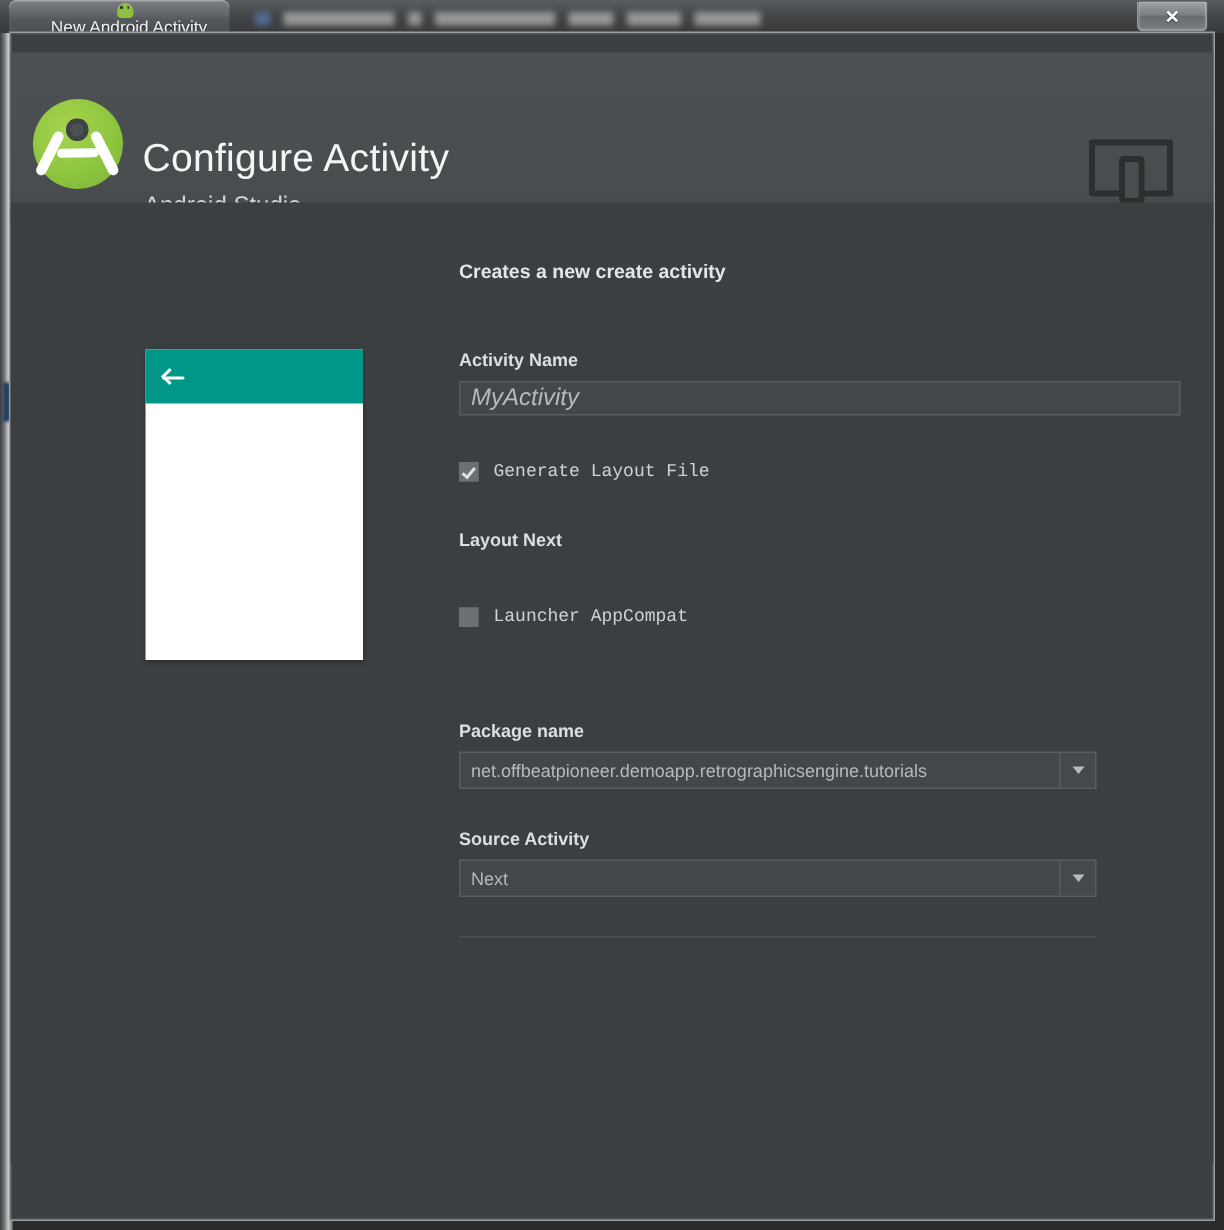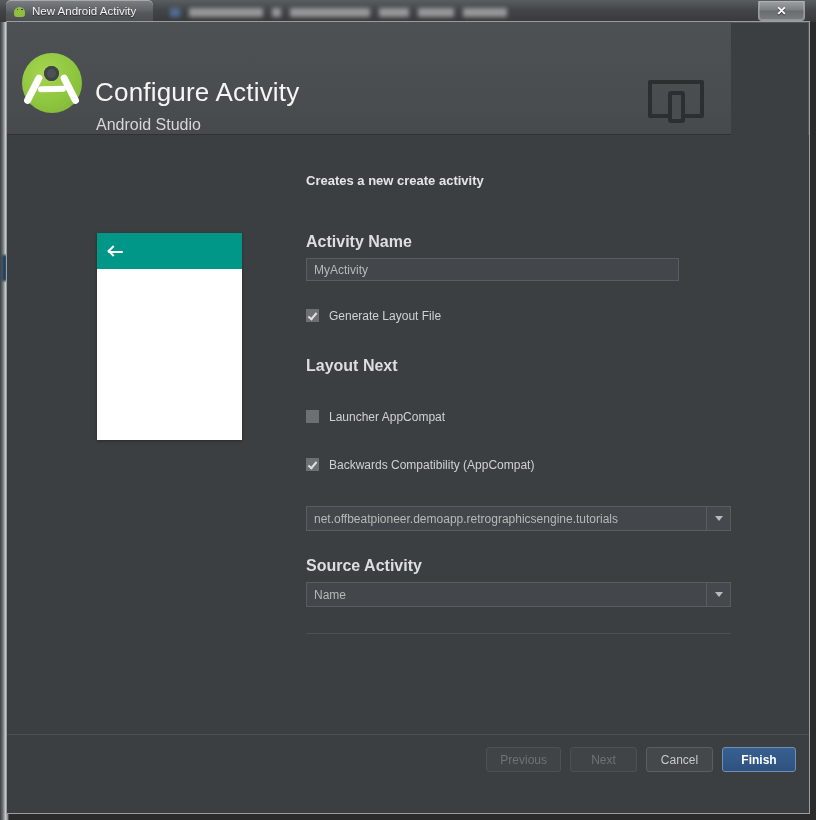--- a/index.html
+++ b/index.html
@@ -77,20 +77,21 @@
     left: 0; top: 0;
     width: 147px; height: 22px;
     background: linear-gradient(180deg, #7d8083 0%, #63666a 42%, #55585b 60%, #4c4f52 100%);
     border-top-left-radius: 5px;
     border-top-right-radius: 5px;
     box-shadow: inset 0 1px 0 rgba(255,255,255,.33);
     display: flex;
     align-items: center;
     padding-left: 7px;
     box-sizing: border-box;
+    flex-direction: column;
   }
   .tb-title {
     font-size: 11.5px;
     color: #f2f3f3;
     margin-left: 6px;
     white-space: nowrap;
     text-shadow: 0 1px 1px rgba(0,0,0,.55);
   }
   .droid-icon {
     width: 13px; height: 13px;
@@ -147,22 +148,22 @@
     background: #3c3f41;
     border: 1px solid #9a9da0;
     box-sizing: border-box;
     box-shadow: 0 0 0 1px rgba(255,255,255,.12) inset;
     overflow: hidden;
   }
 
   
   .banner {
     position: absolute;
-    left: 0; top: 0;
-    width: 724px; height: 112px;
+    left: 0; top: 13px;
+    width: 802px; height: 112px;
     background: linear-gradient(180deg, #4e5153 0%, #4a4d4f 72%, #474a4c 100%);
     border-bottom: 1px solid #2f3133;
   }
   .as-logo {
     position: absolute;
     left: 15px; top: 31px;
     width: 60px; height: 60px;
     border-radius: 50%;
     background: radial-gradient(circle at 38% 33%, #a6d44f 0%, #8ec63f 55%, #7cb035 100%);
   }
@@ -282,38 +283,39 @@
     box-sizing: border-box;
   }
 
   
   .form {
     position: absolute;
     left: 299px; top: 98px;
     width: 425px;
   }
   .field-label {
-    font-size: 16px;
+    font-size: 12px;
     font-weight: bold;
     color: #dcdedf;
     margin-bottom: 7px;
   }
   .text-input {
-    width: 373px;
+    width: 481px;
     height: 23px;
     background: #43464a;
     border: 1px solid #5a5d5f;
     box-sizing: border-box;
     color: #b6b9ba;
-    font-size: 12px;
+    font-size: 16px;
     font-family: "Liberation Sans", sans-serif;
     padding: 0 7px;
     line-height: 21px;
     display: block;
     outline: none;
+    font-style: italic;
   }
   .combo {
     position: relative;
     width: 425px;
     height: 25px;
     background: #43464a;
     border: 1px solid #5a5d5f;
     box-sizing: border-box;
     display: flex;
     align-items: center;
@@ -338,21 +340,23 @@
   .combo-arrow i {
     width: 0; height: 0;
     border-left: 4.5px solid transparent;
     border-right: 4.5px solid transparent;
     border-top: 5px solid #b9bcbd;
     display: block;
   }
 
   .check-row {
     display: flex;
+    align-items: center;
     height: 18px;
+    font-family: Liberation Mono, monospace;
   }
   .checkbox {
     width: 13px;
     height: 13px;
     background: #6d7072;
     border: 1px solid #6d7072;
     box-sizing: border-box;
     position: relative;
     flex: 0 0 auto;
   }
@@ -506,57 +510,46 @@
 
         <div class="sp-28"></div>
 
         <div class="check-row">
           <span class="checkbox"></span>
           <span class="check-label">Launcher AppCompat</span>
         </div>
 
         <div class="sp-30"></div>
 
-        <div class="check-row">
-          <span class="checkbox checked"></span>
-          <span class="check-label">Backwards Compatibility (AppCompat)</span>
-        </div>
 
         <div class="sp-30"></div>
 
+        <div class="field-label">Package name</div>
         <div class="combo">
           <span class="combo-value">net.offbeatpioneer.demoapp.retrographicsengine.tutorials</span>
           <span class="combo-arrow">
               <i></i>
             </span>
         </div>
 
         <div class="sp-26"></div>
 
         <div class="field-label">Source Activity</div>
         <div class="combo">
-          <span class="combo-value">Name</span>
+          <span class="combo-value">Next</span>
           <span class="combo-arrow">
               <i></i>
             </span>
         </div>
 
         <div class="sp-26"></div>
 
         <div class="divider"></div>
 
         <div class="sp-15"></div>
 
 
       </div>
     </div>
 
-    <div class="footer">
-      <div class="btn-row">
-        <div class="btn disabled">Previous</div>
-        <div class="btn disabled">Next</div>
-        <div class="btn">Cancel</div>
-        <div class="btn primary">Finish</div>
-      </div>
-    </div>
 
   </div>
 </div>
 
 </body></html>

